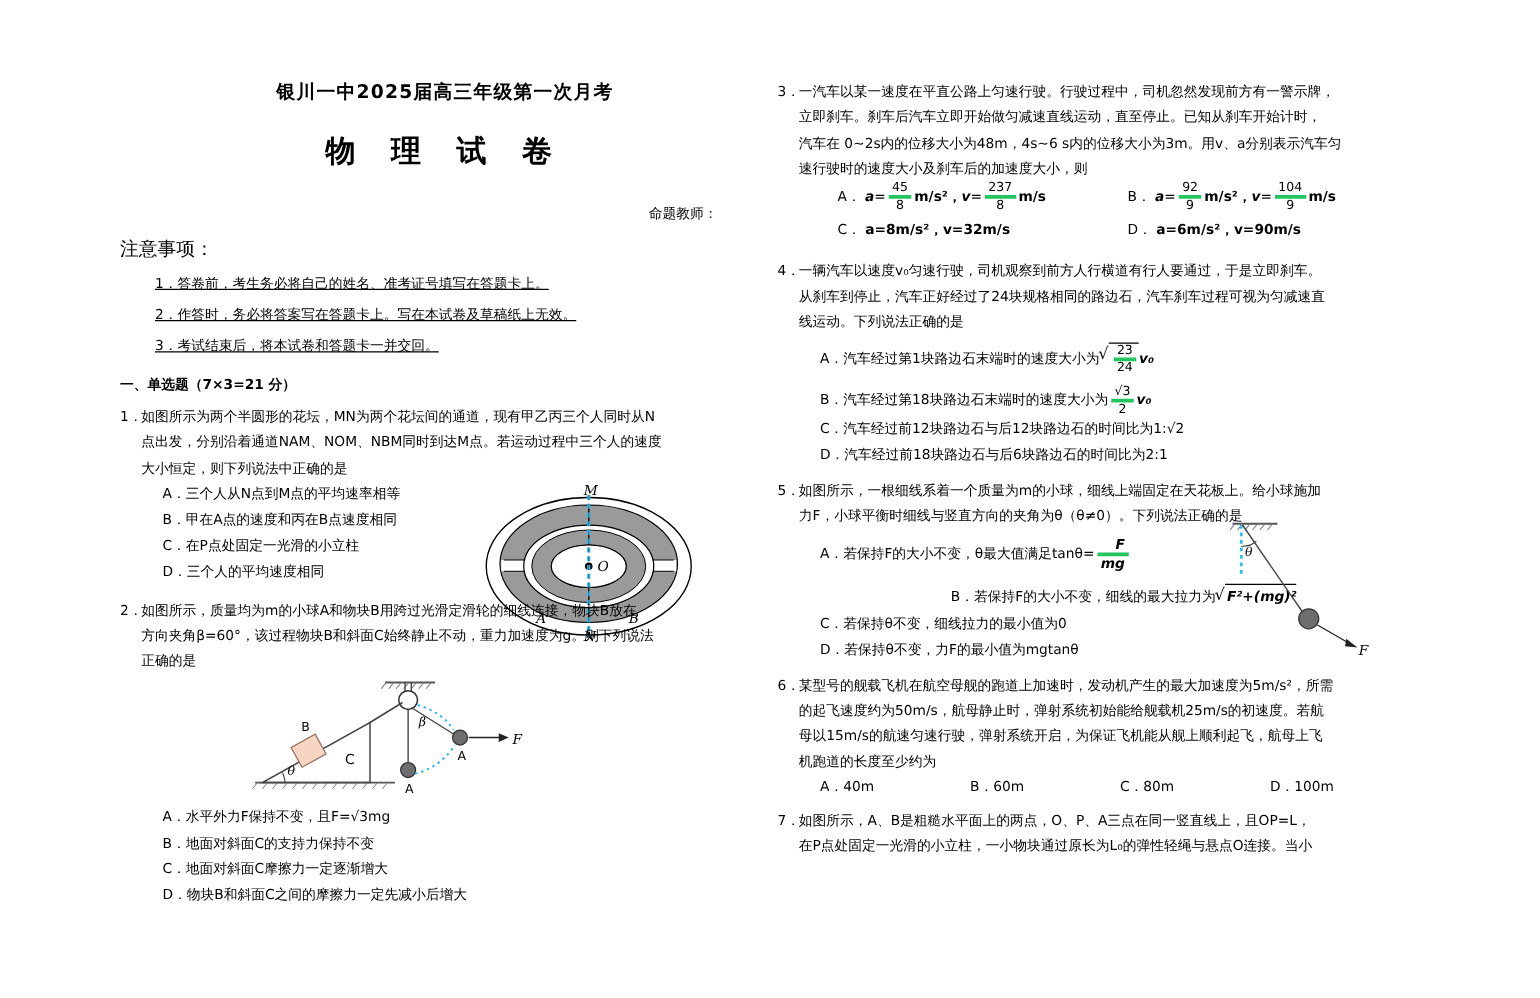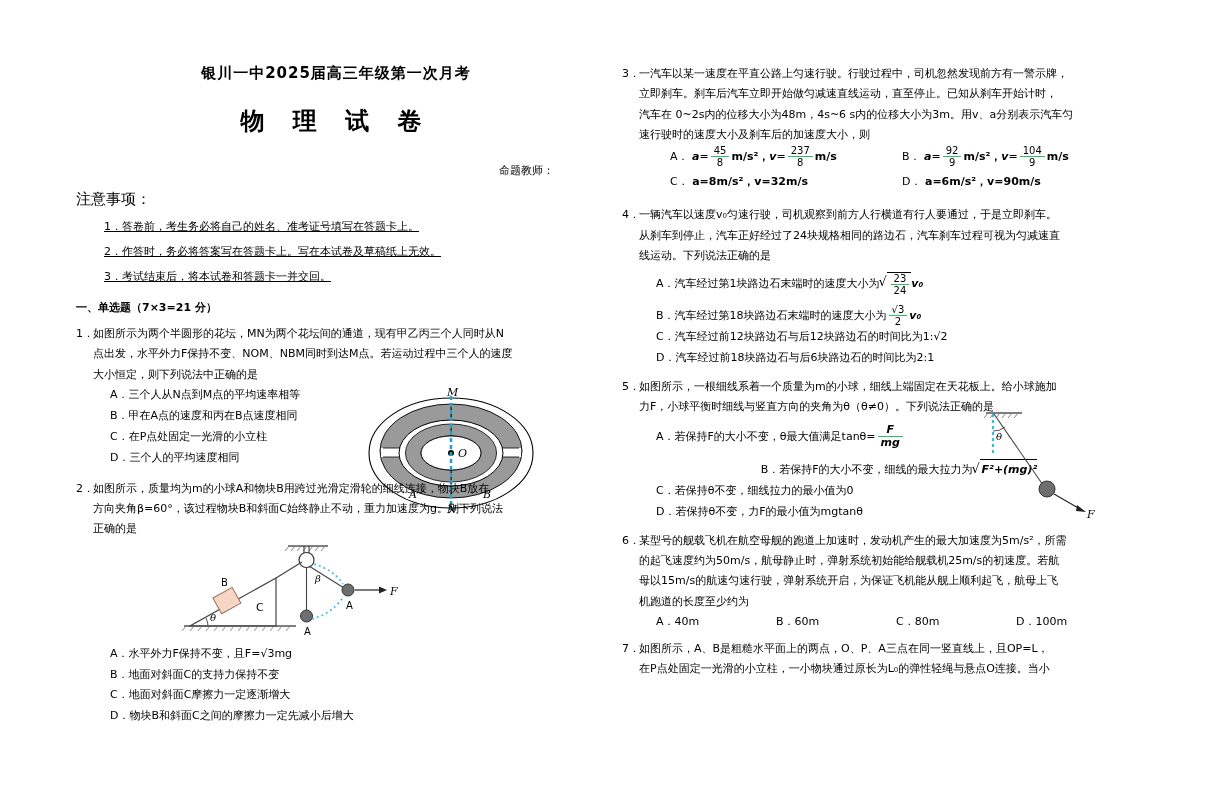--- a/index.html
+++ b/index.html
@@ -6,21 +6,21 @@
   html,body{margin:0;padding:0;}
   body{
     width:1232px;height:798px;
     background:#ffffff;
     font-family:"DejaVu Sans","Liberation Sans",sans-serif;
     color:#000;
     overflow:hidden;
   }
   .page{position:relative;width:1232px;height:798px;}
   .col{position:absolute;top:0;width:520px;}
-  .col-left{left:76px;}
+  .col-left{left:96px;}
   .col-right{left:622px;}
 
   .sheet-title{
     text-align:center;font-size:15px;font-weight:bold;
     letter-spacing:1px;margin-top:64px;
   }
   .paper-title{
     text-align:center;font-size:24px;font-weight:bold;
     letter-spacing:10px;margin-top:22px;
   }
@@ -37,21 +37,21 @@
   .opt{font-size:11px;line-height:1.9;padding-left:34px;}
   .opt-row{font-size:11px;line-height:1.9;padding-left:34px;display:flex;}
   .opt-row > div{flex:0 0 auto;}
   .w1{width:120px;}
   b,.bi{font-weight:bold;}
   i,.it{font-style:italic;}
 
   
   .frac{display:inline-block;vertical-align:middle;text-align:center;
         font-size:10px;line-height:1.1;margin:0 2px;}
-  .frac .num{display:block;border-bottom:1px solid #22c55e;padding:0 3px;}
+  .frac .num{display:block;border-bottom:3px solid #22c55e;padding:0 3px;text-align:right;}
   .frac .den{display:block;padding:0 3px;}
   
   .rad{display:inline-block;vertical-align:middle;position:relative;
        border-top:1px solid #000;padding-left:2px;margin-left:7px;}
   .rad::before{content:"\221A";position:absolute;left:-8px;top:-3px;
        font-size:13px;border:none;}
 
   
   .fig1{position:absolute;left:285px;top:66px;width:180px;height:122px;}
   .fig1 svg{display:block;}
@@ -78,21 +78,21 @@
     <div class="notice-item">1．答卷前，考生务必将自己的姓名、准考证号填写在答题卡上。</div>
     <div class="notice-item">2．作答时，务必将答案写在答题卡上。写在本试卷及草稿纸上无效。</div>
     <div class="notice-item">3．考试结束后，将本试卷和答题卡一并交回。</div>
 
     <div class="section-head">一、单选题（7×3=21 分）</div>
 
     <div class="q">
       <span class="q-num">1．</span>
       <div class="q-body">
         <div>如图所示为两个半圆形的花坛，MN为两个花坛间的通道，现有甲乙丙三个人同时从N</div>
-        <div>点出发，水平外力F保持不变、NOM、NBM同时到达M点。若运动过程中三个人的速度</div>
+        <div>点出发，分别沿着通道NAM、NOM、NBM同时到达M点。若运动过程中三个人的速度</div>
         <div>大小恒定，则下列说法中正确的是</div>
       </div>
       <div class="opt">A．三个人从N点到M点的平均速率相等</div>
       <div class="opt">B．甲在A点的速度和丙在B点速度相同</div>
       <div class="opt">C．在P点处固定一光滑的小立柱</div>
       <div class="opt">D．三个人的平均速度相同</div>
 
       <div class="fig1">
         <svg width="180" height="122" viewBox="0 0 180 122">
           <defs>

